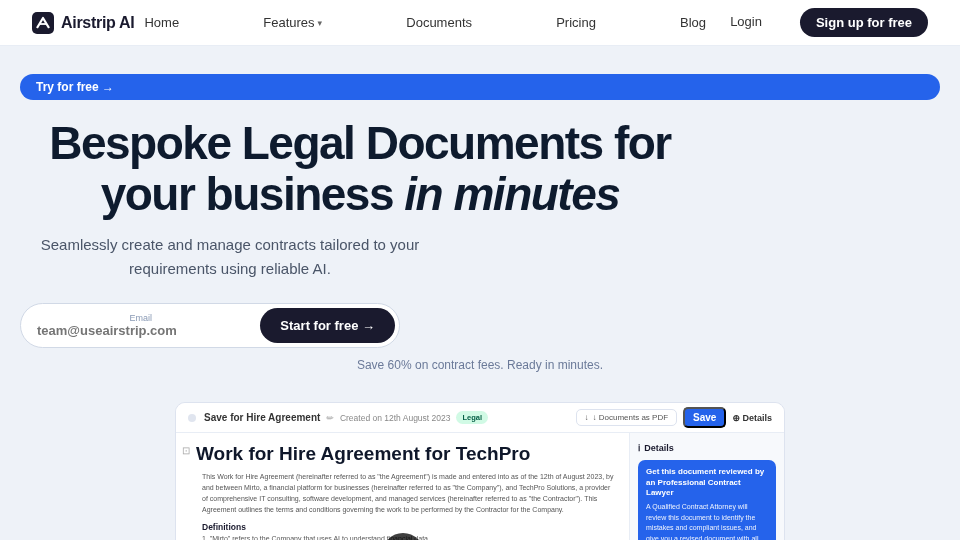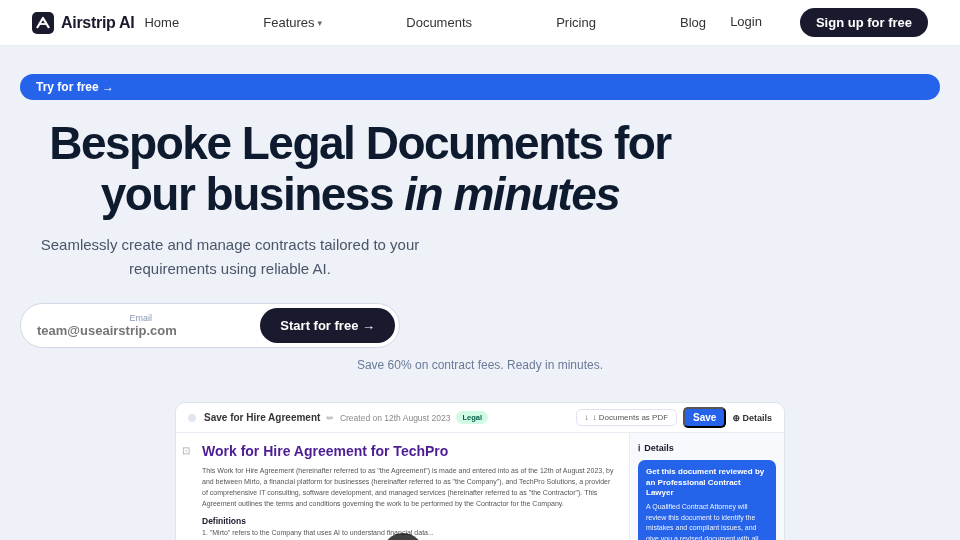--- a/index.html
+++ b/index.html
@@ -276,25 +276,25 @@
       position: relative;
     }
     .doc-page-icon {
       position: absolute;
       left: 6px;
       top: 12px;
       font-size: 10px;
       color: #aaa;
     }
     .doc-main-title {
-      font-size: 14px;
+      font-size: 19px;
       font-weight: 800;
-      color: #4c1d95;
+      color: #0f172a;
       margin-bottom: 7px;
-      margin-left: 12px;
+      margin-left: 6px;
     }
     .doc-main-body {
       font-size: 7px;
       color: #555;
       line-height: 1.55;
       margin-left: 12px;
     }
     .doc-main-subheading {
       font-size: 8.5px;
       font-weight: 700;

